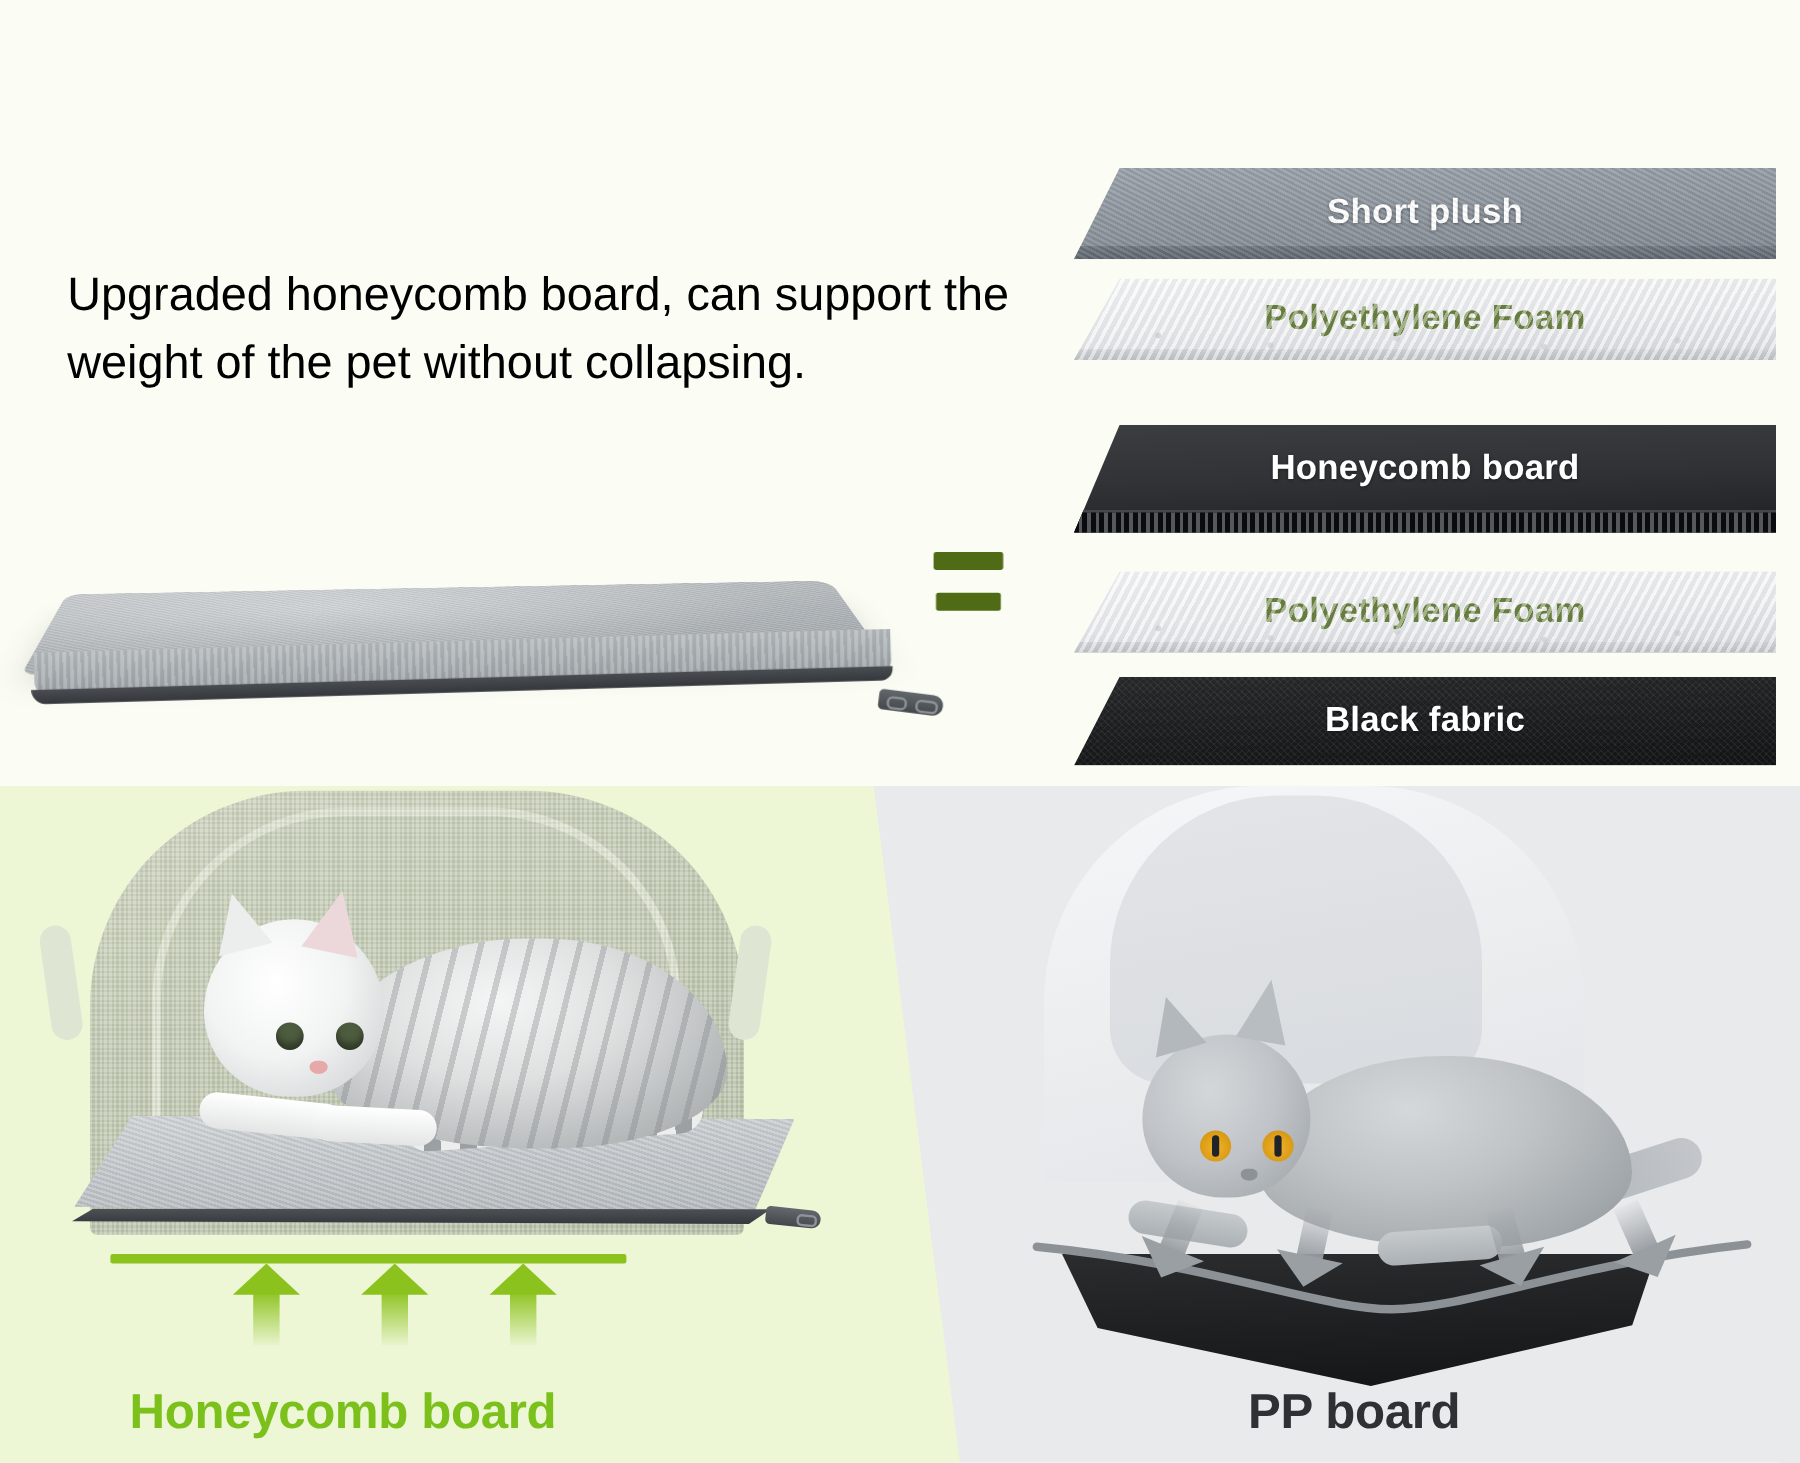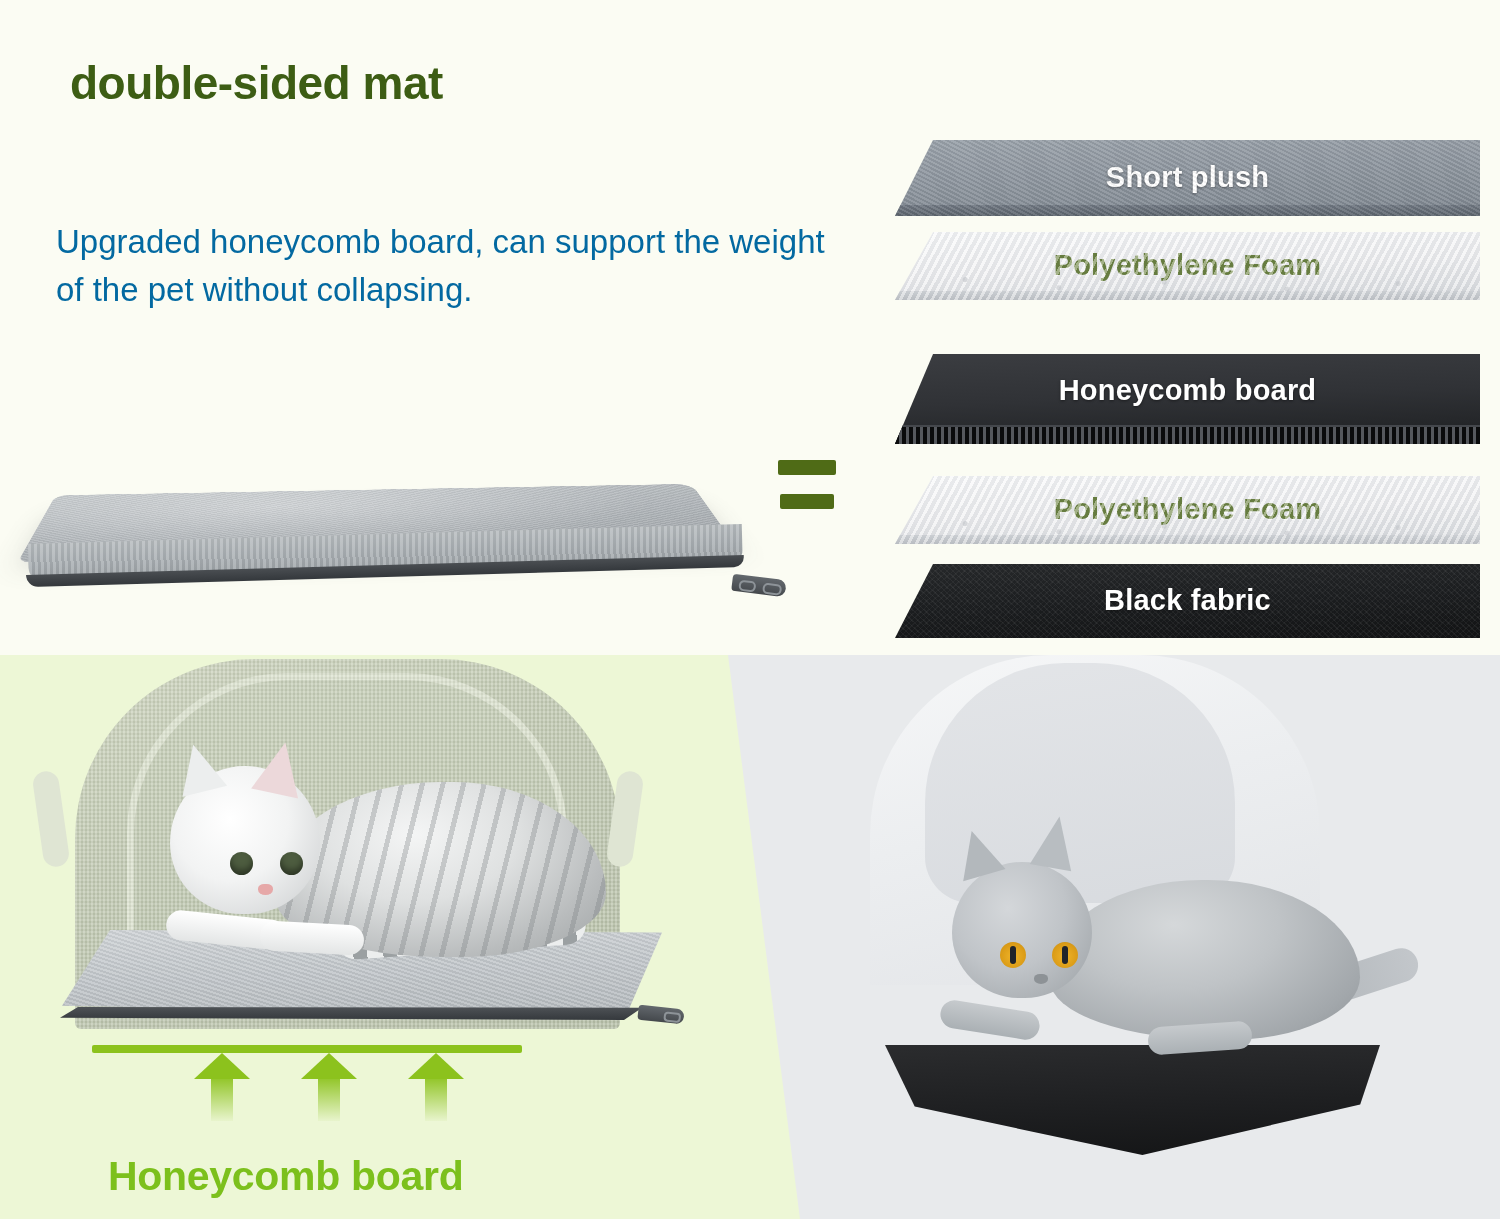--- a/index.html
+++ b/index.html
@@ -26,21 +26,21 @@
     margin-bottom: 16px; white-space: nowrap;
   }
   .headline-line::before {
     content: ""; position: absolute; left: 0; right: 0; bottom: 2px; height: 22px;
     background: #dbe8b3; z-index: -1;
   }
   .headline-line span { position: relative; z-index: 2; }
 
   .sub-copy {
     position: absolute; left: 56px; top: 218px; width: 790px;
-    font-size: 33px; line-height: 1.45; color: #0369a1; font-weight: normal;
+    font-size: 39px; line-height: 1.45; color: #000000; font-weight: normal;
   }
 
   
   .mat-scene { position: absolute; left: 10px; top: 405px; width: 790px; height: 220px; }
   .mat-body {
     position: absolute; left: 12px; top: 10px; width: 720px; height: 140px;
     background: linear-gradient(175deg, #bfc4c7 0%, #b3b8bc 42%, #a9aeb2 72%, #9fa5a9 100%);
     border-radius: 14px 18px 10px 12px;
     transform: perspective(900px) rotateX(58deg) rotateZ(-2.2deg);
     transform-origin: 50% 100%;
@@ -312,23 +312,20 @@
 </style>
 </head>
 <body>
 
 <div id="root">
 
   <div class="top-panel">
 
     <div class="headline-block">
       <br>
-      <div class="headline-line">
-        <span>double-sided mat</span>
-      </div>
     </div>
 
     <div class="sub-copy">Upgraded honeycomb board, can support the weight of the pet without collapsing.</div>
 
     <div class="mat-scene">
       <div class="mat-body"></div>
       <div class="mat-front"></div>
       <div class="mat-base"></div>
       <div class="zip-pull"></div>
     </div>
@@ -424,15 +421,37 @@
       <div class="paw-b"></div>
       <div class="head">
         <div class="eye-l"></div>
         <div class="eye-r"></div>
         <div class="nose"></div>
       </div>
       <div class="ear-l"></div>
       <div class="ear-r"></div>
     </div>
 
+    <div class="ind-right">
+      <svg class="sag-line" viewBox="0 0 600 70" preserveAspectRatio="none">
+        <path d="M4,12 C150,26 240,64 300,64 C360,64 450,26 596,10" fill="none" stroke="#8c9196" stroke-width="7" stroke-linecap="round"></path>
+      </svg>
+      <div class="arr-dn d1">
+          <div class="stem"></div>
+          <div class="head"></div>
+        </div>
+      <div class="arr-dn d2">
+          <div class="stem"></div>
+          <div class="head"></div>
+        </div>
+      <div class="arr-dn d3">
+          <div class="stem"></div>
+          <div class="head"></div>
+        </div>
+      <div class="arr-dn d4">
+          <div class="stem"></div>
+          <div class="head"></div>
+        </div>
+      <div class="label-gray">PP board</div>
+    </div>
 
   </div>
 </div>
 
 </body></html>

